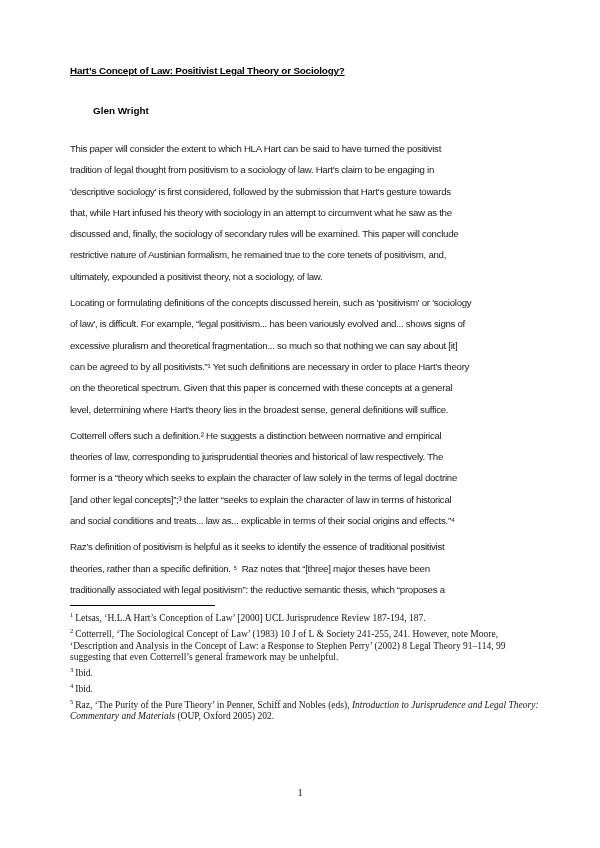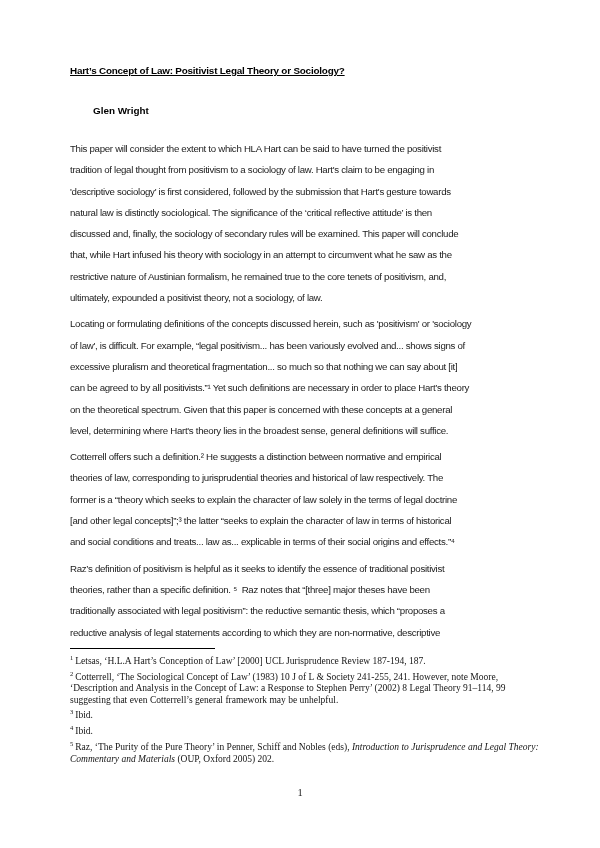--- a/index.html
+++ b/index.html
@@ -82,23 +82,22 @@
 
 <div class="page">
   <div class="content">
     <div class="doc-title">Hart’s Concept of Law: Positivist Legal Theory or Sociology?</div>
     <div class="doc-author">Glen Wright</div>
     <div>
         <div class="para">
           <div class="line">This paper will consider the extent to which HLA Hart can be said to have turned the positivist</div>
           <div class="line">tradition of legal thought from positivism to a sociology of law. Hart's claim to be engaging in</div>
           <div class="line">'descriptive sociology' is first considered, followed by the submission that Hart's gesture towards</div>
-          <div class="line">natural law is distinctly sociological. The significance of the ‘critical reflective attitude’ is then</div>
+          <div class="line">that, while Hart infused his theory with sociology in an attempt to circumvent what he saw as the</div>
           <div class="line">discussed and, finally, the sociology of secondary rules will be examined. This paper will conclude</div>
-          <div class="line">that, while Hart infused his theory with sociology in an attempt to circumvent what he saw as the</div>
           <div class="line">restrictive nature of Austinian formalism, he remained true to the core tenets of positivism, and,</div>
           <div class="line">ultimately, expounded a positivist theory, not a sociology, of law.</div>
         </div>
         <div class="para">
           <div class="line">Locating or formulating definitions of the concepts discussed herein, such as 'positivism' or 'sociology</div>
           <div class="line">of law', is difficult. For example, “legal positivism... has been variously evolved and... shows signs of</div>
           <div class="line">excessive pluralism and theoretical fragmentation... so much so that nothing we can say about [it]</div>
           <div class="line">can be agreed to by all positivists.”¹ Yet such definitions are necessary in order to place Hart’s theory</div>
           <div class="line">on the theoretical spectrum. Given that this paper is concerned with these concepts at a general</div>
           <div class="line">level, determining where Hart's theory lies in the broadest sense, general definitions will suffice.</div>
@@ -107,21 +106,20 @@
           <div class="line">Cotterrell offers such a definition.² He suggests a distinction between normative and empirical</div>
           <div class="line">theories of law, corresponding to jurisprudential theories and historical of law respectively. The</div>
           <div class="line">former is a “theory which seeks to explain the character of law solely in the terms of legal doctrine</div>
           <div class="line">[and other legal concepts]”;³ the latter “seeks to explain the character of law in terms of historical</div>
           <div class="line">and social conditions and treats... law as... explicable in terms of their social origins and effects.”⁴</div>
         </div>
         <div class="para">
           <div class="line">Raz’s definition of positivism is helpful as it seeks to identify the essence of traditional positivist</div>
           <div class="line">theories, rather than a specific definition. ⁵  Raz notes that “[three] major theses have been</div>
           <div class="line">traditionally associated with legal positivism”: the reductive semantic thesis, which “proposes a</div>
-          <div class="line">reductive analysis of legal statements according to which they are non-normative, descriptive</div>
         </div>
       </div>
     <div class="footnote-sep"></div>
     <div class="footnotes">
         <div class="footnote"><sup>1</sup><span>Letsas, ‘H.L.A Hart’s Conception of Law’ [2000] UCL Jurisprudence Review 187-194, 187.</span></div>
         <div class="footnote"><sup>2</sup><span>Cotterrell, ‘The Sociological Concept of Law’ (1983) 10 J of L &amp; Society 241-255, 241. However, note Moore, ‘Description and Analysis in the Concept of Law: a Response to Stephen Perry’ (2002) 8 Legal Theory 91–114, 99 suggesting that even Cotterrell’s general framework may be unhelpful.</span></div>
         <div class="footnote"><sup>3</sup><span>Ibid.</span></div>
         <div class="footnote"><sup>4</sup><span>Ibid.</span></div>
         <div class="footnote"><sup>5</sup><span>Raz, ‘The Purity of the Pure Theory’ in Penner, Schiff and Nobles (eds), </span><span class="fn-italic">Introduction to Jurisprudence and Legal Theory: Commentary and Materials</span><span> (OUP, Oxford 2005) 202.</span></div>
       </div>

